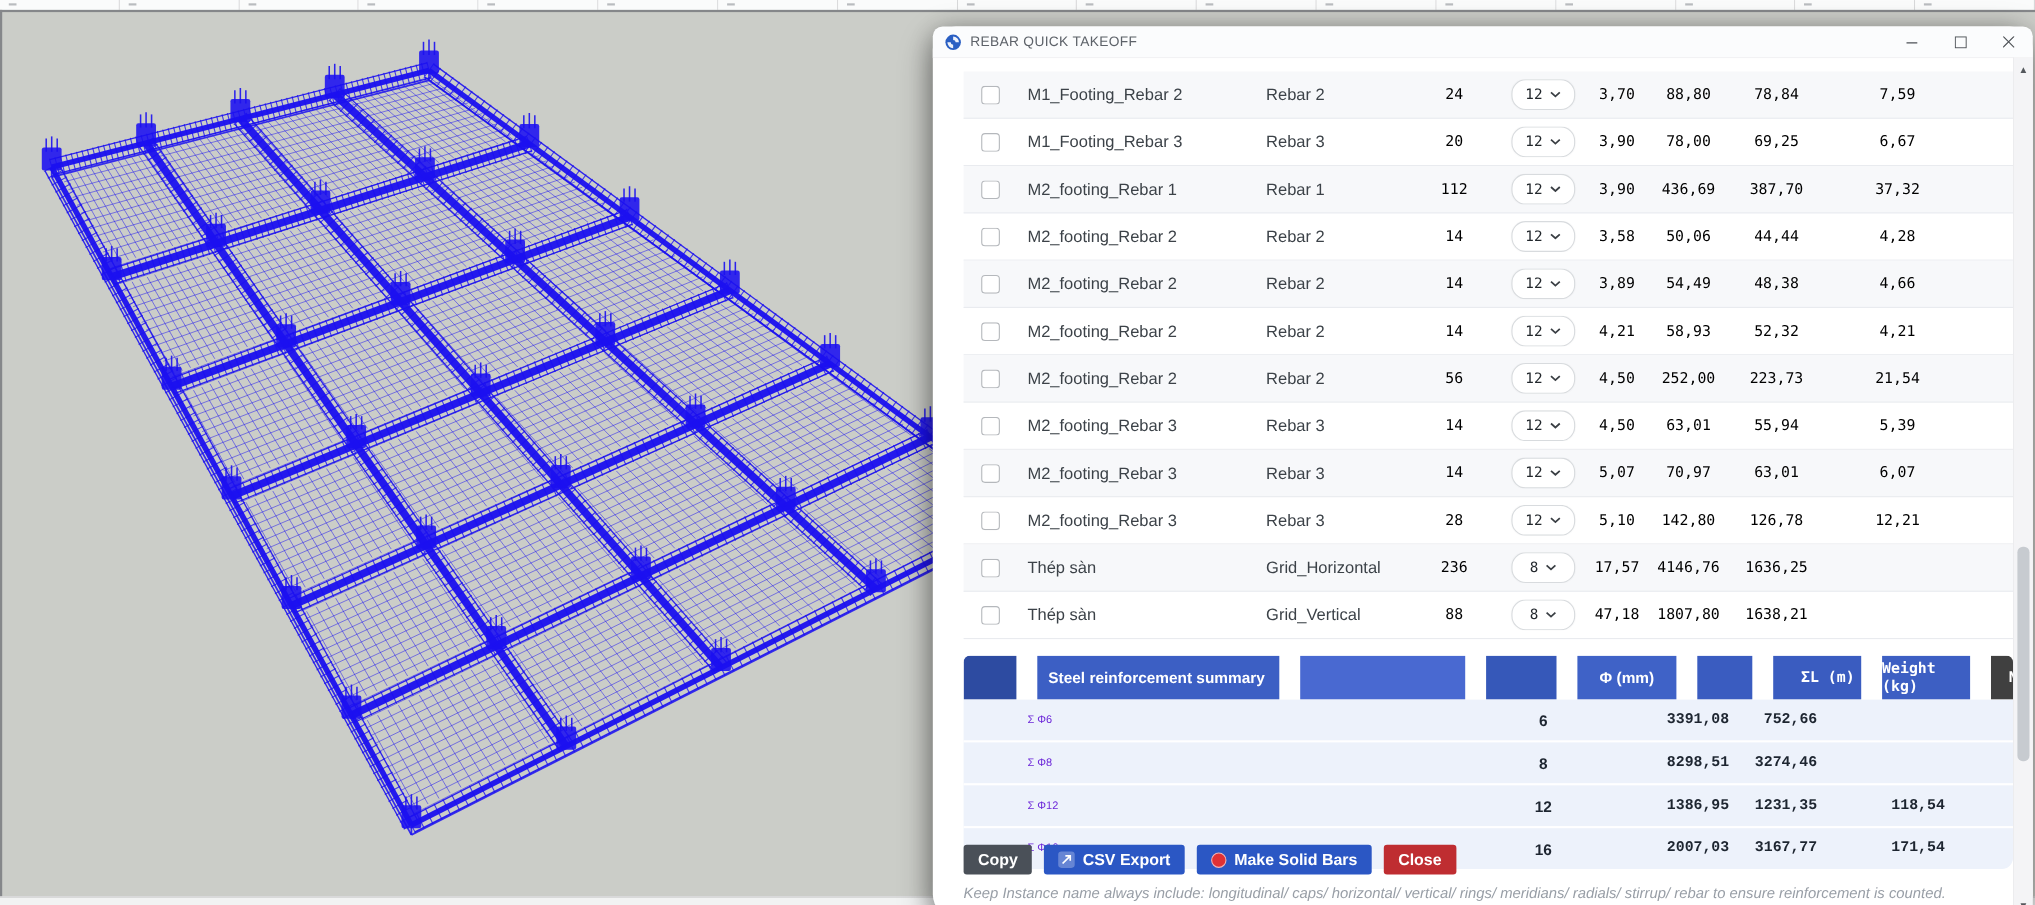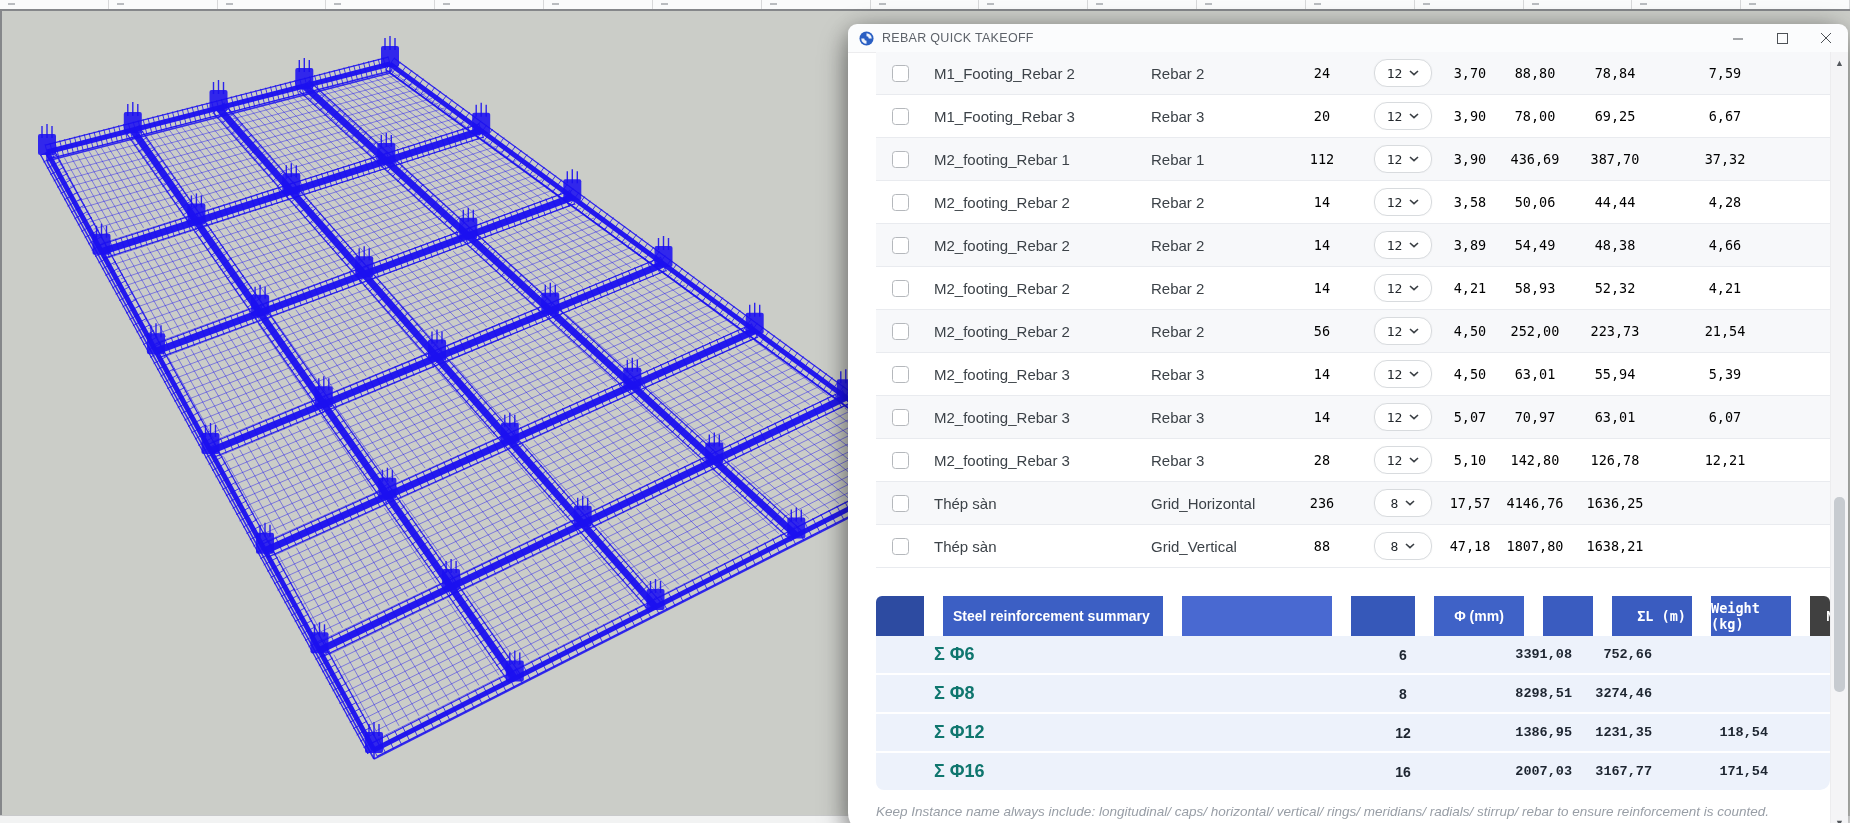--- a/index.html
+++ b/index.html
@@ -18,21 +18,21 @@
   
   .dialog{position:absolute;left:848px;top:4px;width:1000px;height:810px;background:#ffffff;border-radius:21px;box-shadow:0 10px 30px rgba(0,0,0,.38), -4px 0 18px rgba(0,0,0,.18);box-sizing:border-box;margin-top:20px;}
   .titlebar{position:absolute;left:0;top:0;right:0;height:28px;background:#fbfcfd;border-bottom:1px solid #ececee;border-radius:9px 9px 0 0;display:flex;align-items:center;}
   .titlebar .app-ic{margin-left:11px;width:15px;height:15px;flex:0 0 auto;}
   .titlebar .t-title{margin-left:8px;font-size:12.5px;color:#5d6269;letter-spacing:.3px;font-weight:500;}
   .win-controls{margin-left:auto;display:flex;align-items:center;height:100%;}
   .win-btn{width:44px;height:100%;display:flex;align-items:center;justify-content:center;color:#4d5156;font-size:14px;cursor:default;}
   .win-btn svg{display:block;}
 
   
-  .tablewrap{position:absolute;left:0;top:28px;right:18px;}
+  .tablewrap{position:absolute;left:0;top:41px;right:18px;}
   .trow{display:grid;grid-template-columns:48px 220px 150px 64px 90px 50px 80px 80px 140px 1fr;height:43px;align-items:center;border-bottom:1px solid #e9ebef;margin-left:28px;box-sizing:border-box;}
   .trow.odd{background:#f7f8fa;}
   .c{font-size:15px;color:#3c4248;overflow:hidden;white-space:nowrap;}
   .c.name{padding-left:10px;}
   .c.type{padding-left:7px;}
   .num{font-family:"DejaVu Sans Mono",monospace;font-size:13.5px;color:#000000;text-align:center;padding-right:6px;}
   .num.count{padding-right:8px;}
   .cb-c{display:flex;justify-content:center;}
   .cb{width:17px;height:17px;border:1.6px solid #b5b8bc;border-radius:3.5px;background:#fff;box-sizing:border-box;}
   .dia-c{display:flex;justify-content:center;}
@@ -43,21 +43,21 @@
   .sumwrap{position:absolute;left:0;top:572px;right:18px;border-radius:0 0 10px 10px;overflow:hidden;}
   .sumhead{display:grid;grid-template-columns:48px 220px 150px 64px 90px 50px 80px 80px 140px 1fr;height:40px;align-items:center;margin-left:28px;border-radius:6px 6px 0 0;overflow:hidden;gap:19px;}
   .sh{height:100%;display:flex;align-items:center;color:#fff;font-weight:700;font-size:14px;}
   .h0{background:#2d4ba1;}.h1{background:#3c5fc4;padding-left:10px;}.h2{background:#4969d1;}
   .h3{background:#3658b9;}.h4{background:#3f62c7;justify-content:center;}.h5{background:#3a5cc0;}
   .h6{background:#3a5cc0;}.h7{background:#3d5fc3;}.h8{background:#404040;}.h9{background:#4568cd;}
   .sh.mono{font-family:"DejaVu Sans Mono",monospace;font-size:13.5px;justify-content:flex-end;padding-right:6px;box-sizing:border-box;}
   .h8.mono{padding-right:10px;}
   .srow{display:grid;grid-template-columns:48px 220px 150px 64px 90px 50px 80px 80px 140px 1fr;height:37px;align-items:center;margin-left:28px;background:#edf2fb;border-bottom:2px solid #ffffff;}
   .srow:last-child{border-bottom:none;border-radius:0 0 8px 8px;}
-  .slabel{padding-left:10px;font-size:18px;font-weight:700;color:#0f766e;}
+  .slabel{padding-left:10px;font-size:10px;font-weight:400;color:#6d28d9;}
   .snum{font-family:Liberation Mono, monospace;font-size:13.5px;font-weight:700;color:#1d2530;text-align:right;padding-right:6px;}
   .sdia{text-align:center;font-size:14px;font-weight:700;color:#1d2530;}
   .sbars{padding-right:30px;}
 
   
   .btnrow{position:absolute;left:28px;top:744px;display:flex;gap:11px;align-items:center;}
   .btn{height:27px;display:inline-flex;align-items:center;gap:7px;padding:0 13px;border-radius:3px;color:#fff;font-weight:700;font-size:14.5px;border:none;cursor:default;font-family:"Liberation Sans",sans-serif;}
   .btn-copy{background:#4a5058;}
   .btn-blue{background:#2b57c4;}
   .btn-close{background:#bf2d31;}
@@ -630,20 +630,40 @@
           <div></div>
     <div class="sdia">16</div>
     <div></div>
     <div class="snum">2007,03</div>
     <div class="snum">3167,77</div>
     <div class="snum sbars">171,54</div>
     <div></div>
   </div>
       </div>
 
+    <div class="btnrow">
+      <button class="btn btn-copy">
+          <span>Copy</span>
+        </button>
+      <button class="btn btn-blue">
+        <span class="ic-export">
+            <svg width="9" height="9">
+              <path d="M1 8 L8 1 M3.5 1 H8 V5.5" stroke="#ffffff" stroke-width="1.6" fill="none"></path>
+            </svg>
+          </span>
+        <span>CSV Export</span>
+      </button>
+      <button class="btn btn-blue">
+        <span class="ic-dot"></span>
+        <span>Make Solid Bars</span>
+      </button>
+      <button class="btn btn-close">
+          <span>Close</span>
+        </button>
+    </div>
 
     <div class="footnote">Keep Instance name always include: longitudinal/ caps/ horizontal/ vertical/ rings/ meridians/ radials/ stirrup/ rebar to ensure reinforcement is counted.</div>
 
     <div class="dscroll">
       <div class="arr up">▲</div>
       <div class="dthumb"></div>
       <div class="arr dn">▼</div>
     </div>
 
   </div>

